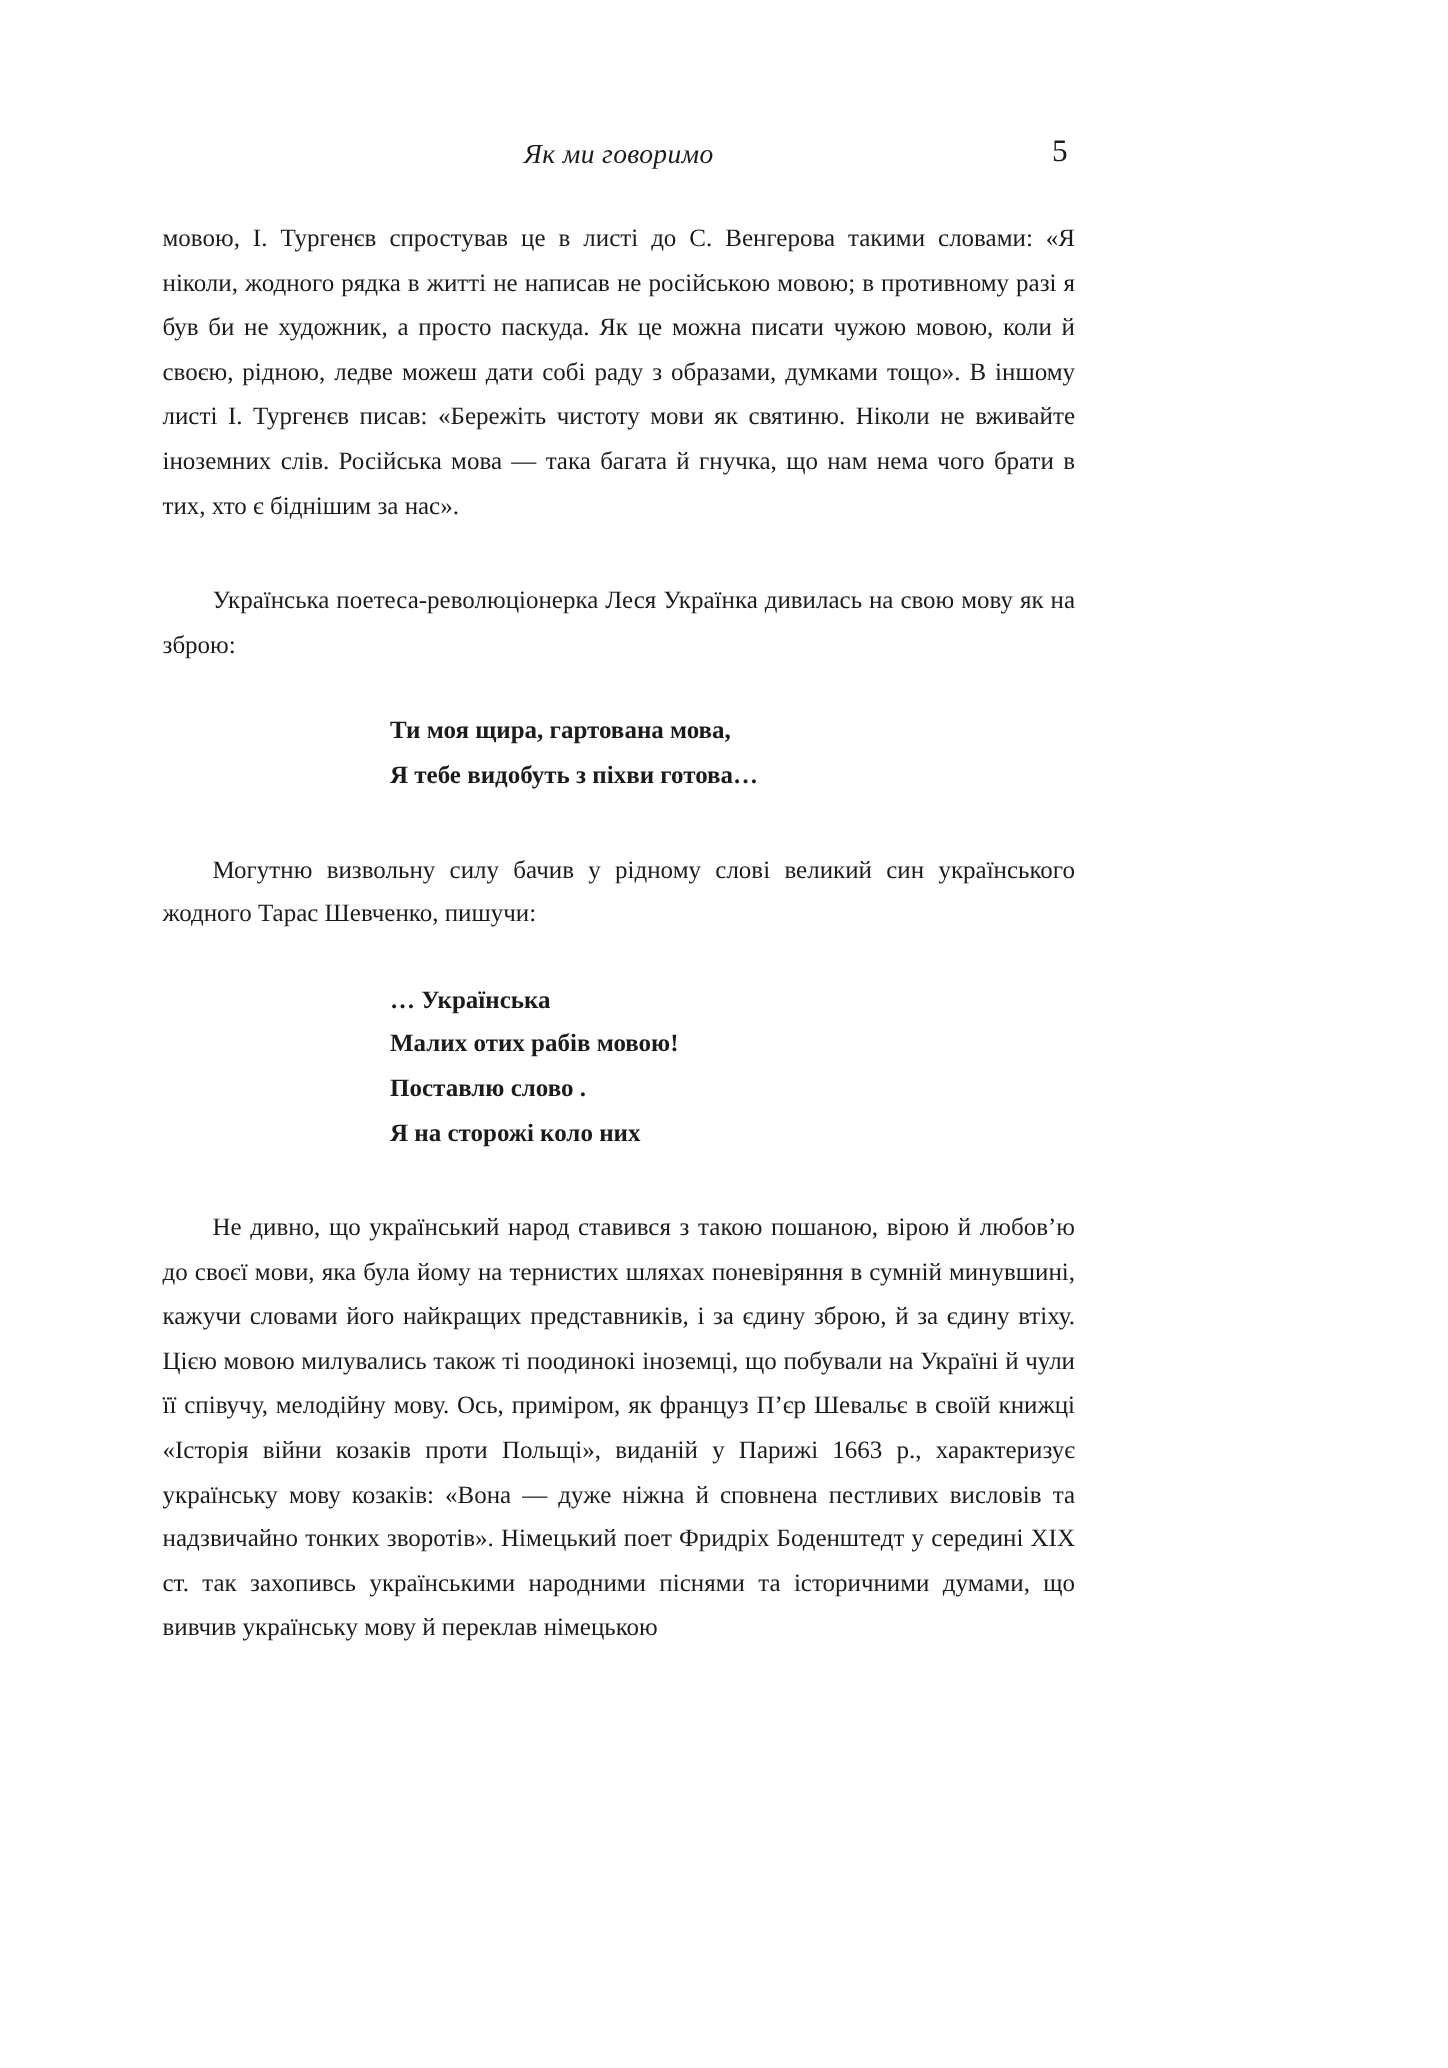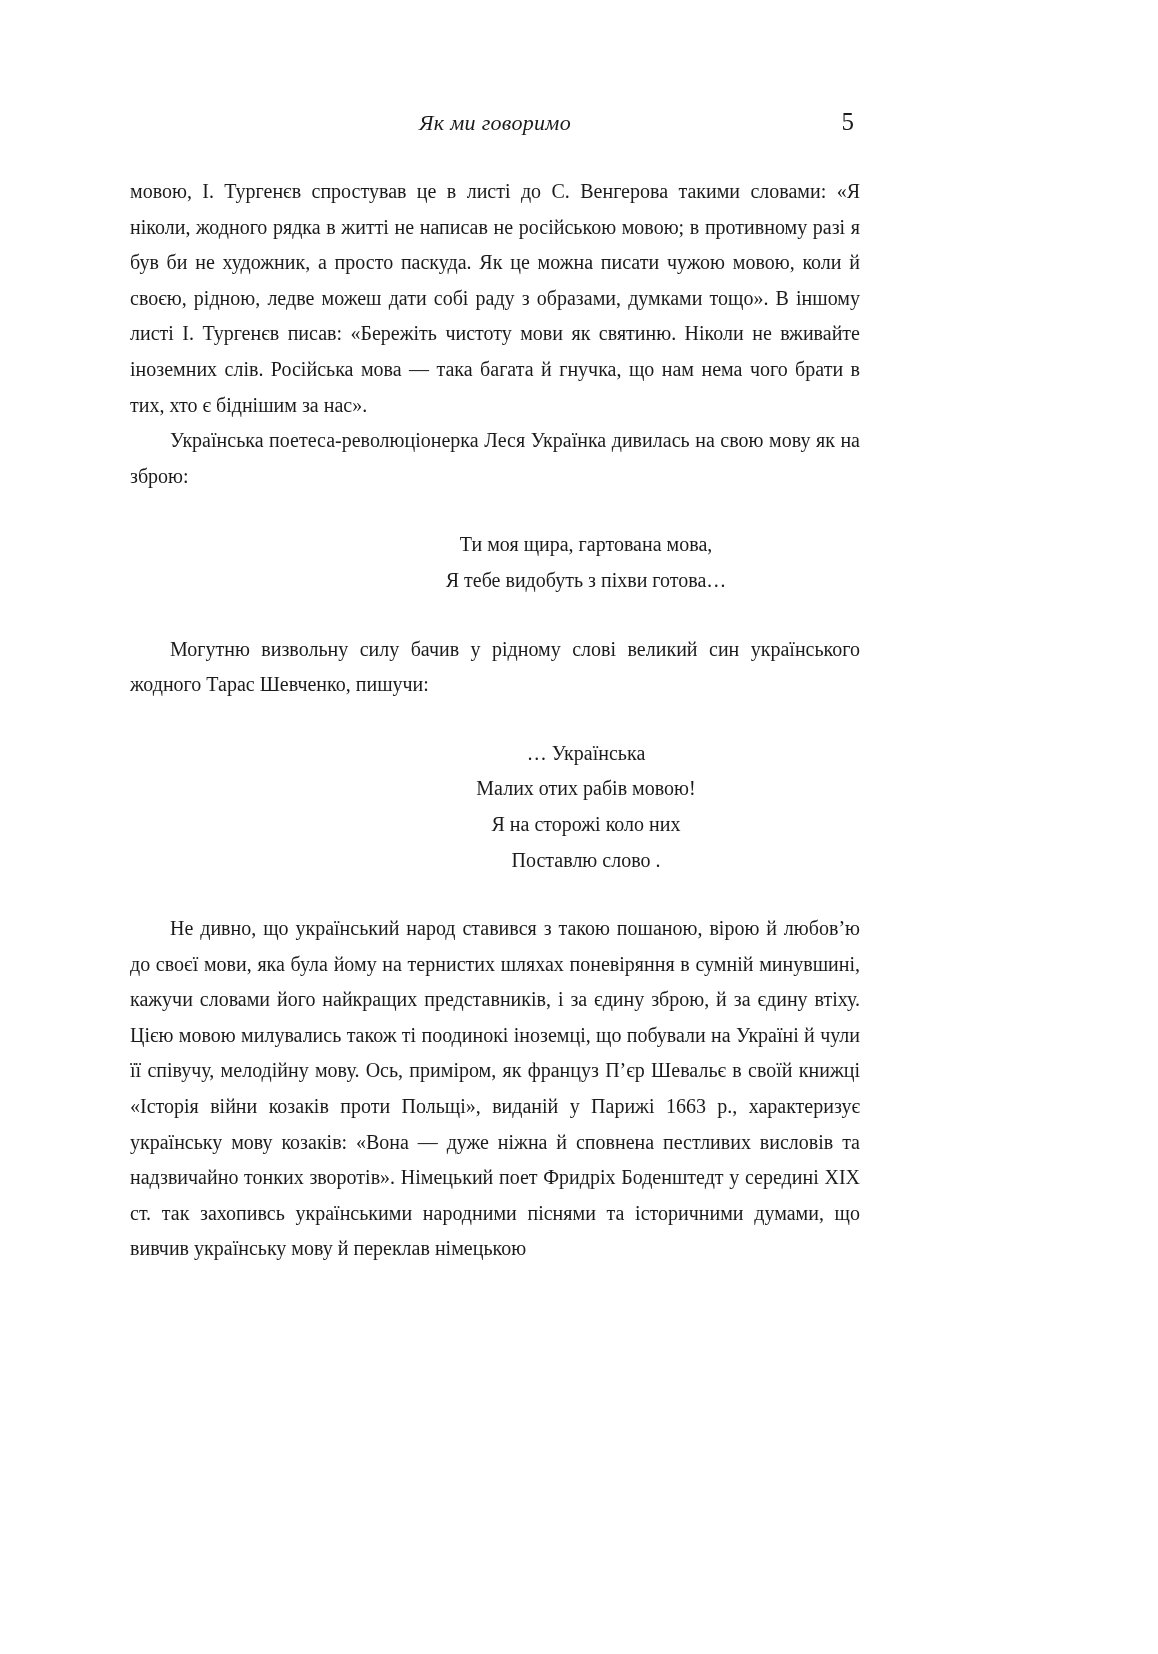--- a/index.html
+++ b/index.html
@@ -46,24 +46,26 @@
     line-height: 35.6px;
     text-align: justify;
     text-justify: inter-word;
   }
   p.para {
     margin: 0;
     padding: 0;
   }
   p.para.indent {
     text-indent: 40px;
+    margin-top: 40px;
   }
   .verse {
     margin: 33px 0 33px 182px;
-    text-align: center;
+    text-align: left;
+    font-weight: bold;
   }
   .verse-line {
     white-space: pre;
   }
 </style>
 </head>
 <body>
 
 <div class="page">
   <header class="page-header">
@@ -74,18 +76,18 @@
       <p class="para">мовою, І. Тургенєв спростував це в листі до С. Венгерова такими словами: «Я ніколи, жодного рядка в житті не написав не російською мовою; в противному разі я був би не художник, а просто паскуда. Як це можна писати чужою мовою, коли й своєю, рідною, ледве можеш дати собі раду з образами, думками тощо». В іншому листі І. Тургенєв писав: «Бережіть чистоту мови як святиню. Ніколи не вживайте іноземних слів. Російська мова — така багата й гнучка, що нам нема чого брати в тих, хто є біднішим за нас».</p>
       <p class="para indent">Українська поетеса-революціонерка Леся Українка дивилась на свою мову як на зброю:</p>
       <div class="verse">
         <div class="verse-line">Ти моя щира, гартована мова,</div>
         <div class="verse-line">Я тебе видобуть з піхви готова…</div>
       </div>
       <p class="para indent">Могутню визвольну силу бачив у рідному слові великий син українського жодного Тарас Шевченко, пишучи:</p>
       <div class="verse">
         <div class="verse-line">… Українська</div>
         <div class="verse-line">Малих отих рабів мовою!</div>
+        <div class="verse-line">Поставлю слово .</div>
         <div class="verse-line">Я на сторожі коло них</div>
-        <div class="verse-line">Поставлю слово .</div>
       </div>
       <p class="para indent">Не дивно, що український народ ставився з такою пошаною, вірою й любов’ю до своєї мови, яка була йому на тернистих шляхах поневіряння в сумній минувшині, кажучи словами його найкращих представників, і за єдину зброю, й за єдину втіху. Цією мовою милувались також ті поодинокі іноземці, що побували на Україні й чули її співучу, мелодійну мову. Ось, приміром, як француз П’єр Шевальє в своїй книжці «Історія війни козаків проти Польщі», виданій у Парижі 1663 р., характеризує українську мову козаків: «Вона — дуже ніжна й сповнена пестливих висловів та надзвичайно тонких зворотів». Німецький поет Фридріх Боденштедт у середині XIX ст. так захопивсь українськими народними піснями та історичними думами, що вивчив українську мову й переклав німецькою</p>
     </main>
 </div>
 
 </body></html>

